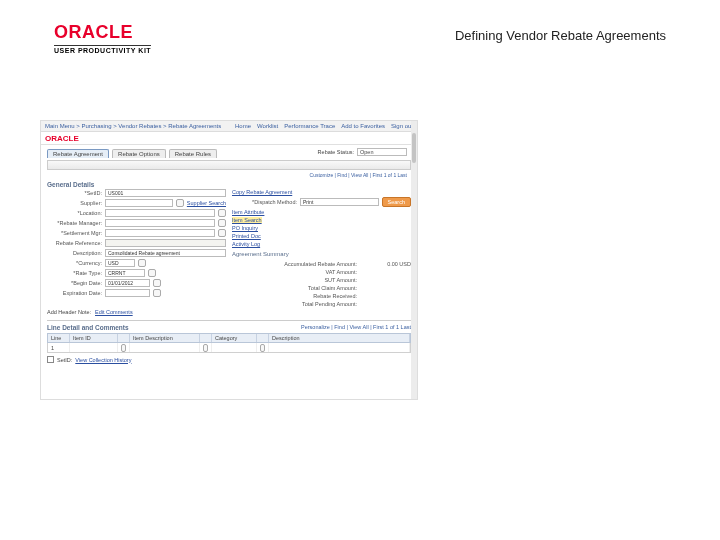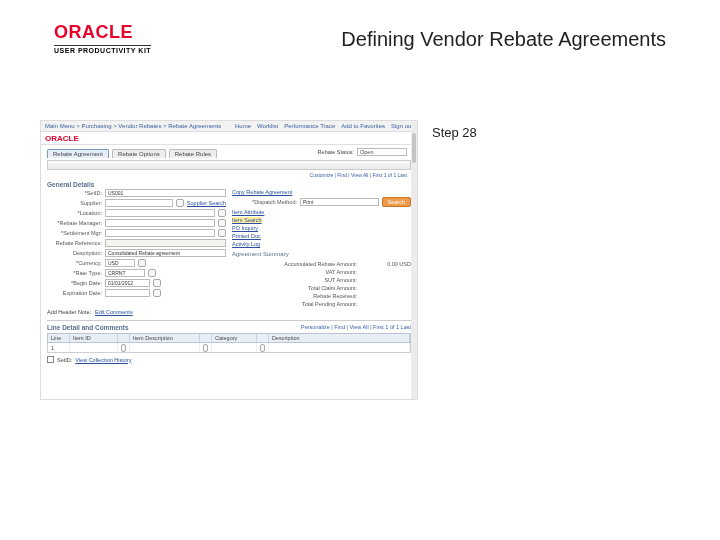--- a/index.html
+++ b/index.html
@@ -1,20 +1,20 @@
 <!DOCTYPE html>
 <html><head>
 <meta charset="utf-8">
 <style>
   * { margin:0; padding:0; box-sizing:border-box; }
   body { width:720px; height:540px; background:#fff; font-family:Arial,Helvetica,sans-serif; color:#333; position:relative; overflow:hidden; }
   .brand { position:absolute; left:54px; top:22px; display:flex; flex-direction:column; align-items:flex-start; }
   .brand-logo { font-size:18px; font-weight:bold; letter-spacing:0.5px; color:#e8002b; }
   .brand-sub { font-size:7px; font-weight:bold; letter-spacing:0.5px; color:#000; border-top:1px solid #333; padding-top:1px; margin-top:2px; }
-  .page-title { position:absolute; right:54px; top:28px; font-size:20px; color:#222; }
+  .page-title { position:absolute; right:54px; top:28px; font-size:13px; color:#222; }
   
   .shot { position:absolute; left:40px; top:120px; width:378px; height:280px; border:1px solid #ddd; background:#fff; font-size:6px; color:#444; }
   .shot-hdr { height:11px; background:#f2f2f2; border-bottom:1px solid #dcdcdc; display:flex; align-items:center; padding:0 4px; gap:6px; }
   .shot-hdr .nav { margin-left:auto; display:flex; gap:6px; }
   .shot-hdr span { color:#3a5fa0; }
   .shot-logo { height:13px; display:flex; align-items:center; padding:0 4px; border-bottom:1px solid #e0e0e0; font-size:8px; font-weight:bold; color:#e8002b; }
   .tabs { display:flex; gap:3px; padding:4px 6px 0; }
   .tab { border:1px solid #bbb; border-bottom:none; padding:1px 5px; border-radius:2px 2px 0 0; background:#eee; }
   .tab.active { background:#e6eef7; border-color:#7a99c2; }
   .toolbar { margin:2px 6px; display:flex; gap:4px; }
@@ -50,21 +50,20 @@
 </head>
 <body>
 
 <div class="brand">
   <div class="brand-logo">ORACLE</div>
   <div class="brand-sub">USER PRODUCTIVITY KIT</div>
 </div>
 <div class="page-title">Defining Vendor Rebate Agreements</div>
 
 <div class="instr">
-  <div class="step-lbl">Step 28</div>
 </div>
 
 <div class="shot">
   <div class="scroll"></div>
   <div class="shot-hdr">
     <span>Main Menu &gt; Purchasing &gt; Vendor Rebates &gt; Rebate Agreements</span>
     <div class="nav">
       <span>Home</span>
       <span>Worklist</span>
       <span>Performance Trace</span>

